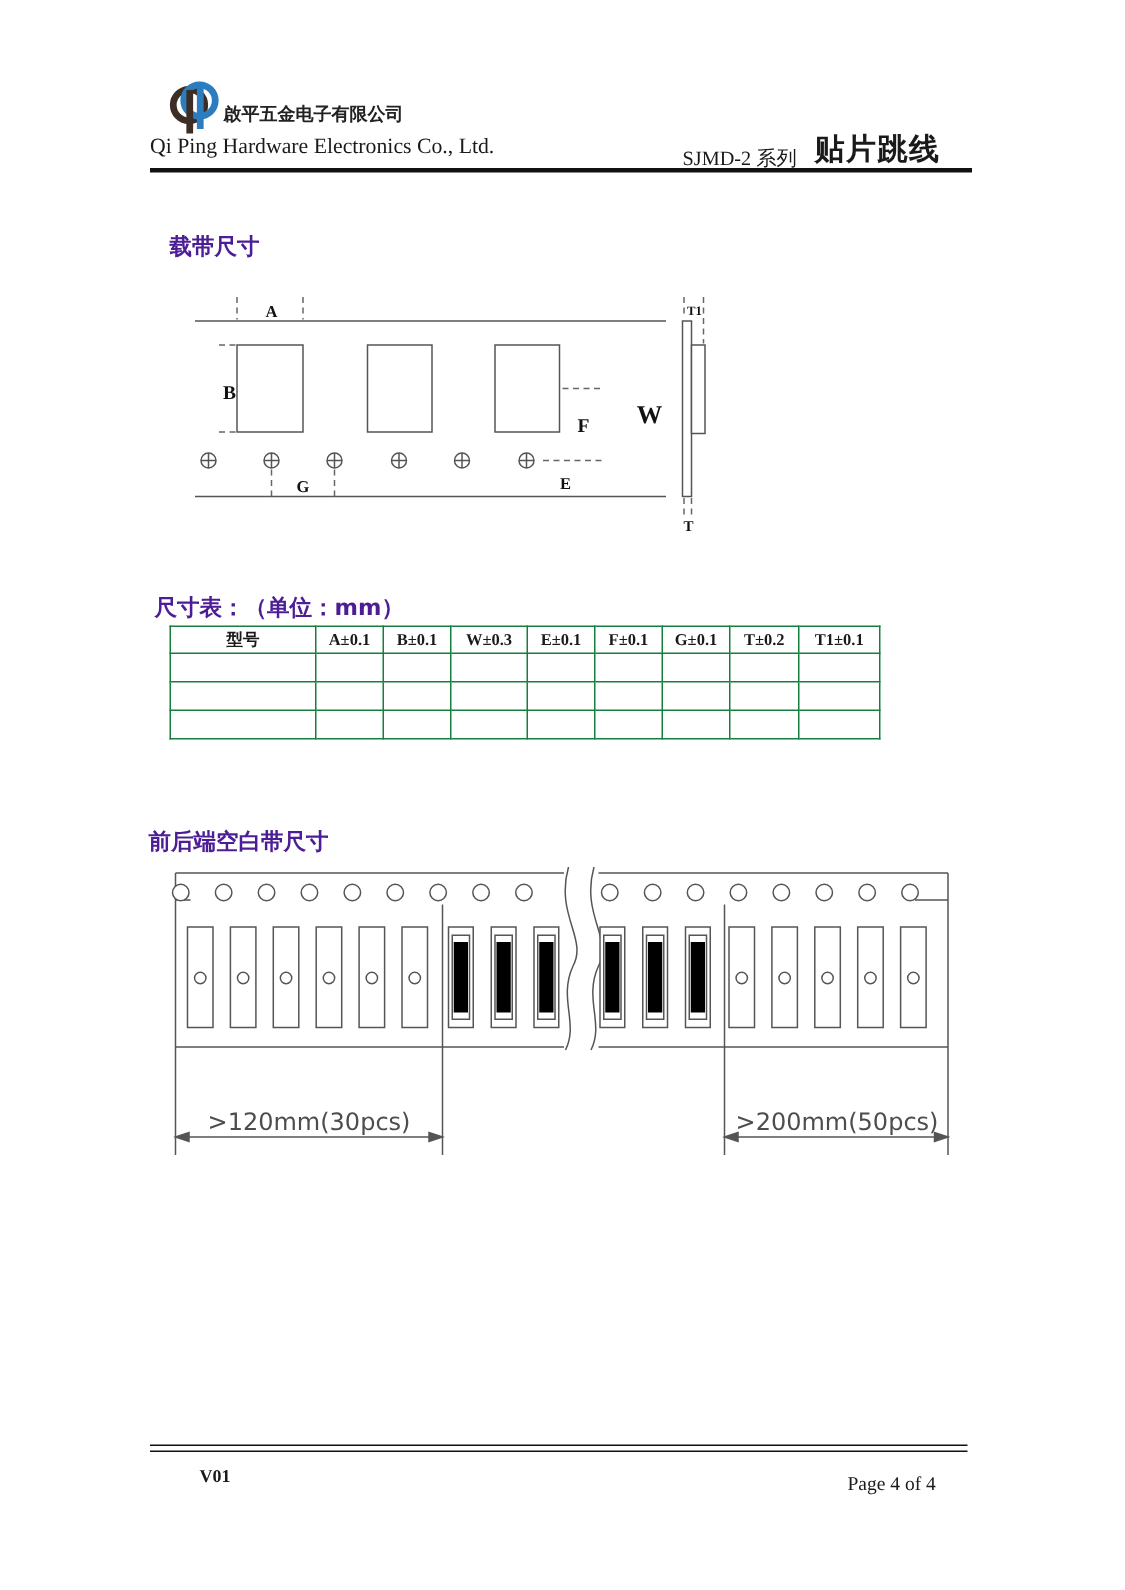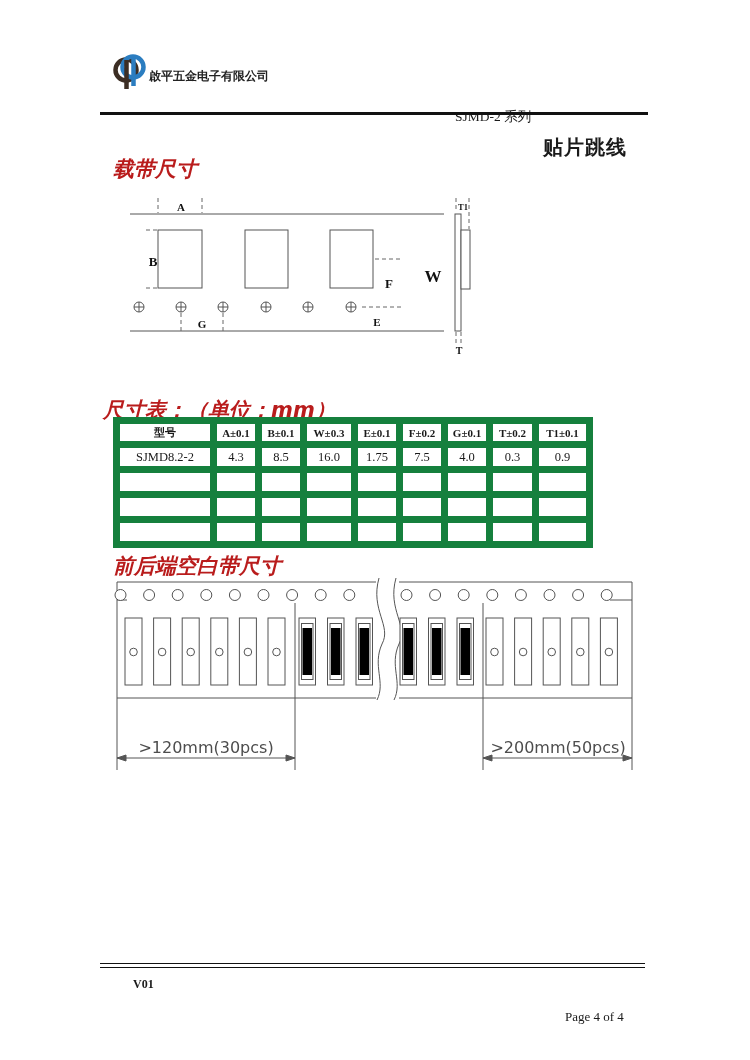--- a/index.html
+++ b/index.html
@@ -2,49 +2,50 @@
 <html><head>
 <meta charset="utf-8">
 <style>
   html,body{margin:0;padding:0;background:#ffffff;}
   .page{position:relative;width:692px;height:1060px;background:#fff;overflow:hidden;
         font-family:"Liberation Serif",serif;color:#1a1a1a;}
   .abs{position:absolute;}
   .cn{font-family:"DejaVu Sans",sans-serif;}
   .company-cn{left:149px;top:68px;font-size:12px;font-weight:bold;color:#222;}
   .company-en{left:100px;top:90px;font-size:14.5px;}
-  .series{left:455px;top:108px;font-size:13.5px;font-family:Liberation Serif, serif;}
-  .product{left:543px;top:86px;font-size:20px;font-weight:bold;letter-spacing:1px;margin-top:48px;}
+  .series{left:455px;top:97px;font-size:13.5px;font-family:Liberation Serif, serif;}
+  .product{left:543px;top:86px;font-size:20px;font-weight:bold;letter-spacing:1px;}
   .hrule{left:100px;top:112px;width:548px;height:3px;background:#111;}
-  .sec-title{font-size:21px;font-weight:bold;color:#b91c1c;font-style:italic;}
+  .sec-title{font-size:15px;font-weight:bold;color:#4c1d95;}
   .tbl{position:absolute;left:113px;top:417px;border-collapse:collapse;table-layout:fixed;}
-  .tbl td,.tbl th{border:7px solid #15803d;text-align:center;vertical-align:middle;
+  .tbl td,.tbl th{border:1px solid #15803d;text-align:center;vertical-align:middle;
       font-family:"Liberation Serif",serif;overflow:hidden;white-space:nowrap;padding:0;}
   .tbl th{height:17px;font-size:11px;font-weight:bold;}
   .tbl td{height:18px;font-size:12.5px;}
   .tbl td.model{font-size:12.5px;}
   .footrule{left:100px;top:963px;width:545px;height:5px;
             border-top:1.6px solid #111;border-bottom:1.6px solid #111;box-sizing:border-box;}
   .version{left:133px;top:977px;font-size:12px;font-weight:bold;}
-  .pagenum{left:565px;top:981px;font-size:13px;margin-top:28px;}
+  .pagenum{left:565px;top:981px;font-size:13px;}
   svg text{font-family:"Liberation Serif",serif;fill:#111;}
   .dimtxt{font-family:"DejaVu Sans",sans-serif;fill:#4d4d4d;}
 </style>
 </head>
 <body>
 
 <div class="page">
 
   <svg class="abs" style="left:110px;top:52px;" width="38" height="40" viewBox="0 0 38 40">
     <circle cx="16" cy="18" r="10.5" fill="none" stroke="#3c2e24" stroke-width="4.5"></circle>
     <circle cx="23" cy="15" r="10.5" fill="none" stroke="#2b7dc0" stroke-width="4.5"></circle>
     <line x1="16.5" y1="8" x2="16.5" y2="37" stroke="#3c2e24" stroke-width="4.5"></line>
     <line x1="23.5" y1="5" x2="23.5" y2="34" stroke="#2b7dc0" stroke-width="4.5"></line>
   </svg>
   <div class="abs cn company-cn">啟平五金电子有限公司</div>
+  <div class="abs company-en">Qi Ping Hardware Electronics Co., Ltd.</div>
   <div class="abs series">SJMD-2 系列</div>
   <div class="abs cn product">贴片跳线</div>
   <div class="abs hrule"></div>
 
   <div class="abs cn sec-title" style="left:113px;top:155px;">载带尺寸</div>
 
   <svg class="abs" style="left:113px;top:195px;" width="382" height="168" viewBox="0 0 382 168">
     <g stroke="#555" stroke-width="1" fill="none">
       <path d="M17,19 H331"></path>
         <path d="M17,136 H331"></path>
@@ -115,39 +116,28 @@
         <col style="width:46px">
         <col style="width:54px">
     </colgroup>
     <thead>
         <tr>
           <th>型号</th>
           <th>A±0.1</th>
           <th>B±0.1</th>
           <th>W±0.3</th>
           <th>E±0.1</th>
-          <th>F±0.2</th>
+          <th>F±0.1</th>
           <th>G±0.1</th>
           <th>T±0.2</th>
           <th>T1±0.1</th>
         </tr>
       </thead>
     <tbody>
         <tr>
-          <td class="model">SJMD8.2-2</td>
-          <td>4.3</td>
-          <td>8.5</td>
-          <td>16.0</td>
-          <td>1.75</td>
-          <td>7.5</td>
-          <td>4.0</td>
-          <td>0.3</td>
-          <td>0.9</td>
-        </tr>
-        <tr>
           <td class="model"></td>
           <td></td>
           <td></td>
           <td></td>
           <td></td>
           <td></td>
           <td></td>
           <td></td>
           <td></td>
         </tr>
@@ -169,21 +159,21 @@
           <td></td>
           <td></td>
           <td></td>
           <td></td>
           <td></td>
           <td></td>
         </tr>
       </tbody>
   </table>
 
-  <div class="abs cn sec-title" style="left:113px;top:552px;">前后端空白带尺寸</div>
+  <div class="abs cn sec-title" style="left:99px;top:552px;">前后端空白带尺寸</div>
 
   <svg class="abs" style="left:113px;top:578px;" width="527" height="200" viewBox="0 0 527 200">
     <g stroke="#555" stroke-width="1" fill="none">
       <path d="M4,4 H263"></path>
         <path d="M286,4 H519"></path>
       <path d="M4,120 H263"></path>
         <path d="M286,120 H519"></path>
       <path d="M4,4 V192"></path>
         <path d="M519,4 V192"></path>
       <path d="M182,25 V192"></path>

